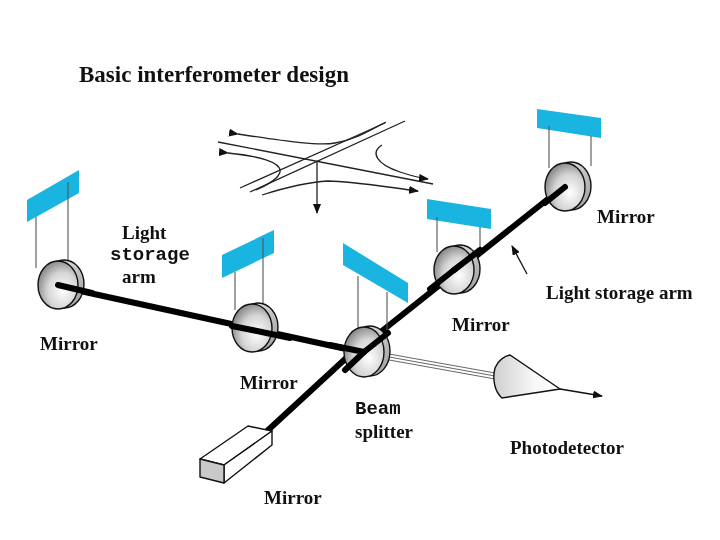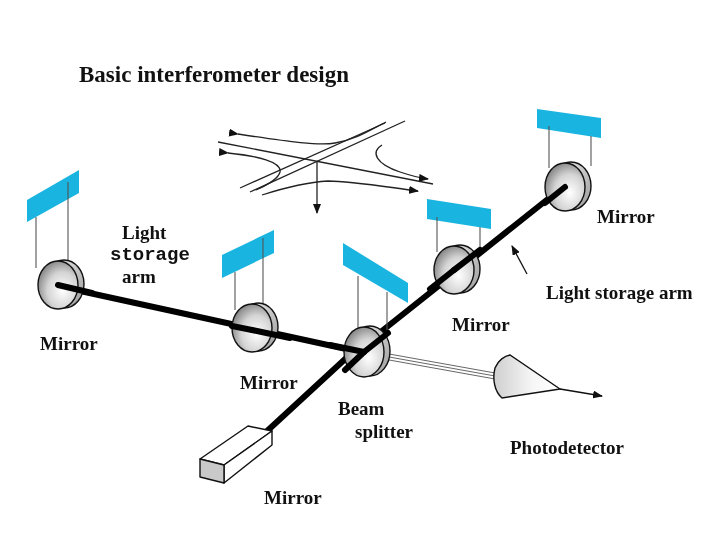--- a/index.html
+++ b/index.html
@@ -126,18 +126,18 @@
   <div class="label" style="left:110px;top:244px;font-family:Liberation Mono, monospace;">storage</div>
   <div class="label" style="left:122px;top:266px;">arm</div>
 
   <div class="label" style="left:40px;top:333px;">Mirror</div>
   <div class="label" style="left:240px;top:372px;">Mirror</div>
   <div class="label" style="left:452px;top:314px;">Mirror</div>
   <div class="label" style="left:597px;top:206px;">Mirror</div>
 
   <div class="label" style="left:546px;top:282px;">Light storage arm</div>
 
-  <div class="label" style="left:338px;top:398px;">Beam</div>
+  <div class="label" style="left:355px;top:398px;font-family:Liberation Mono, monospace;">Beam</div>
   <div class="label" style="left:355px;top:421px;text-align:right;">splitter</div>
 
   <div class="label" style="left:264px;top:487px;">Mirror</div>
   <div class="label" style="left:510px;top:429px;margin-top:8px;">Photodetector</div>
 </div>
 
 </body></html>

